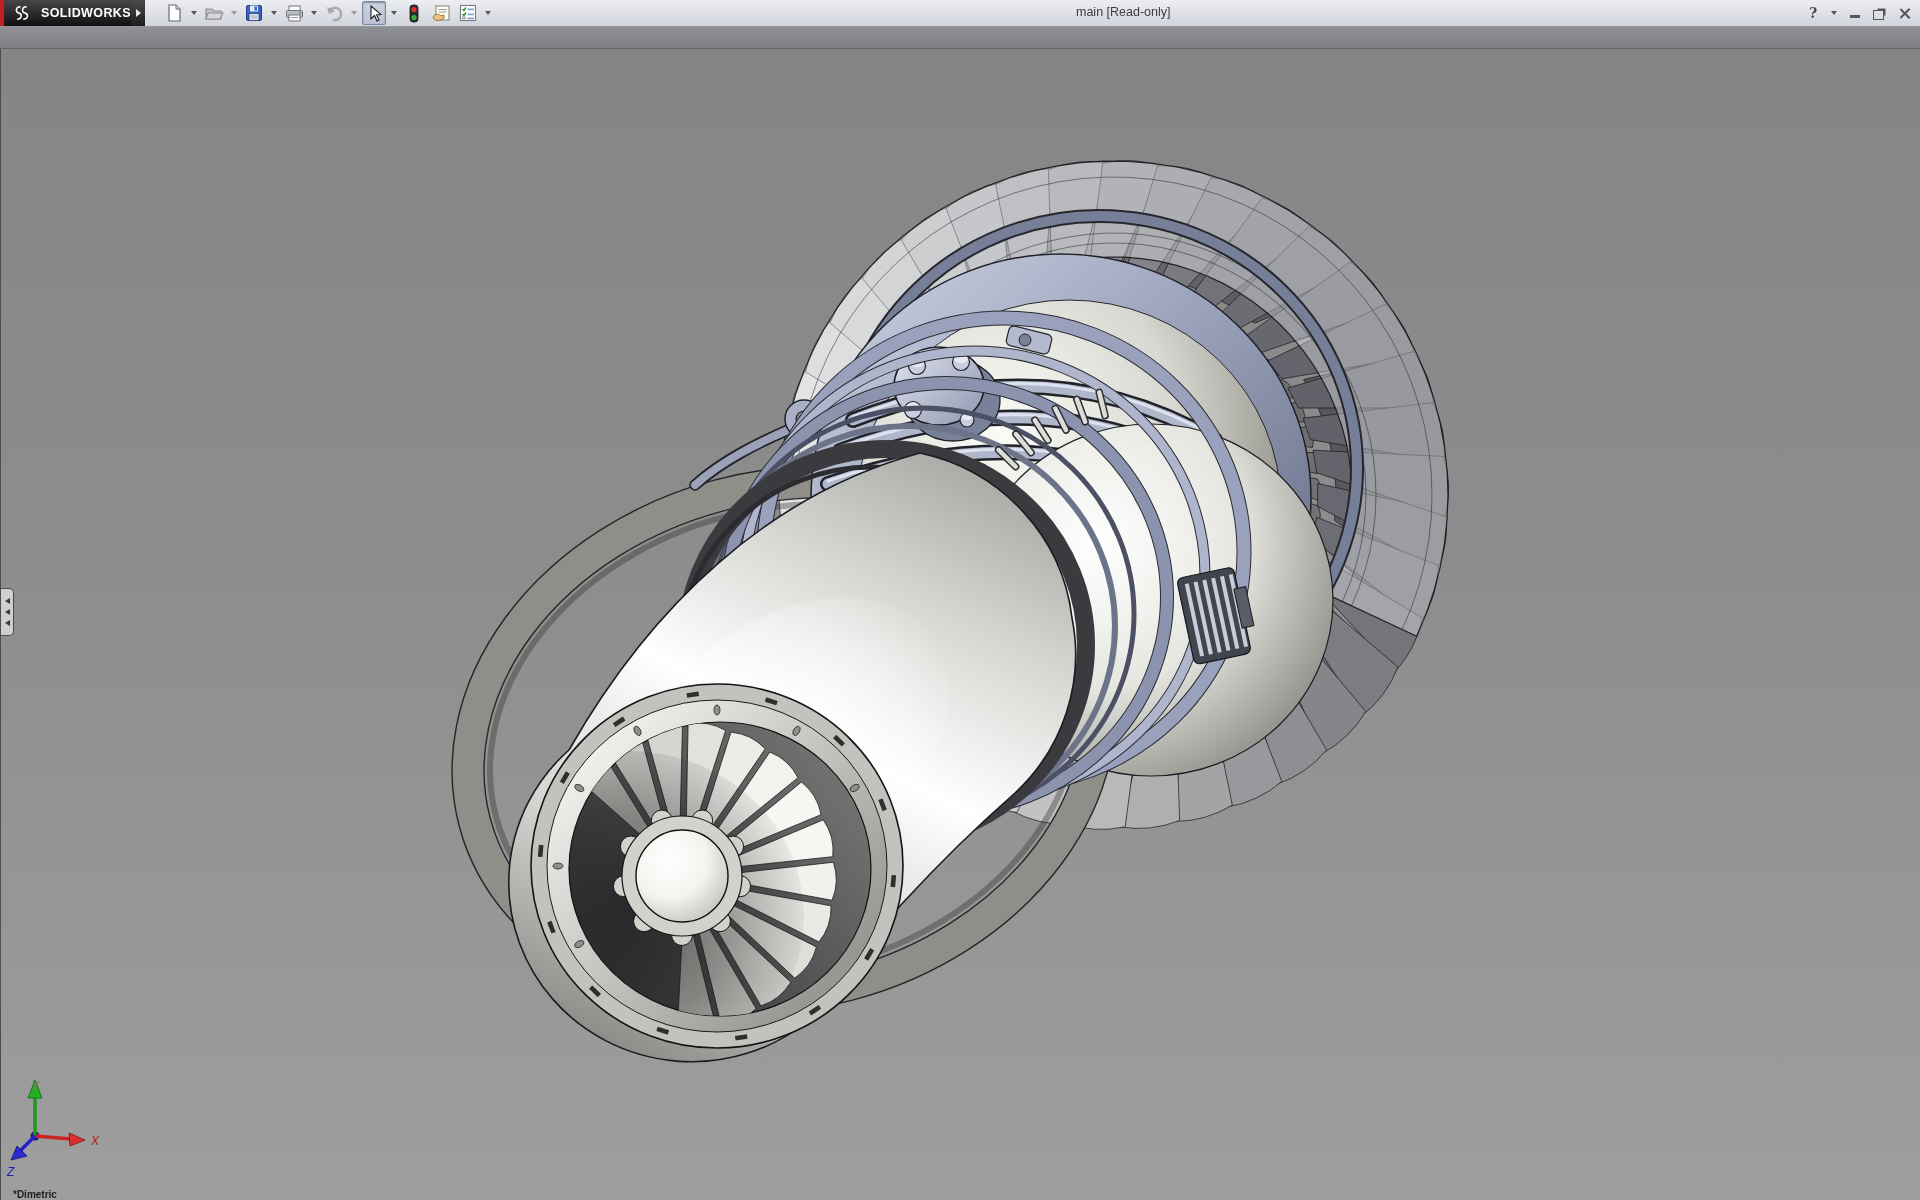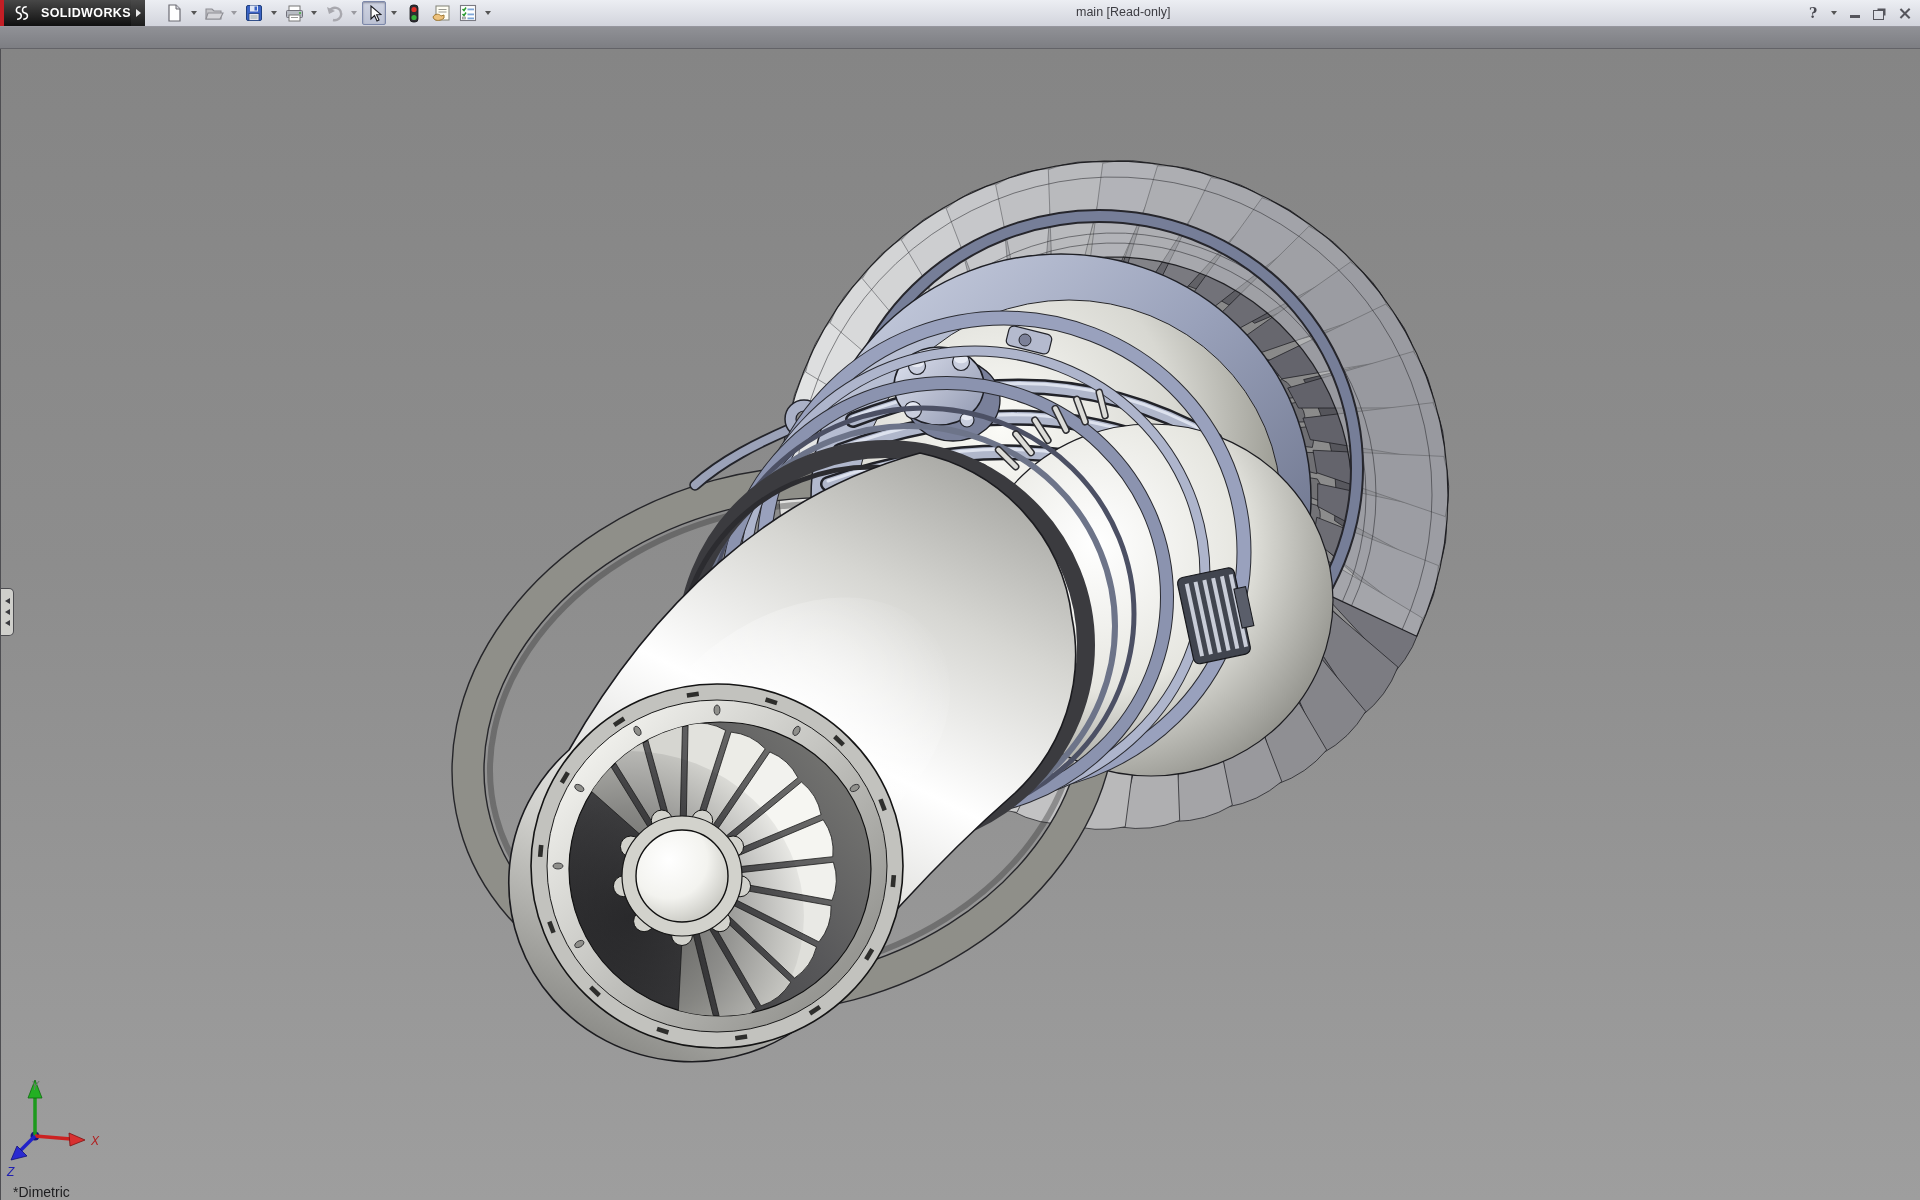--- a/index.html
+++ b/index.html
@@ -47,21 +47,21 @@
   
   .viewport{position:absolute;left:0;top:48px;width:1920px;height:1152px;overflow:hidden;
     background:linear-gradient(180deg,#858585 0%,#8d8d8d 45%,#9e9e9e 100%);
     border-left:1px solid #4e4e52;}
   #engine-svg{position:absolute;left:0;top:0;width:1920px;height:1152px;}
   .side-tab{position:absolute;left:0;top:540px;width:12px;height:46px;background:#cfcfcb;
     border:1px solid #4c4c50;border-left:none;border-radius:0 5px 5px 0;
     display:flex;flex-direction:column;align-items:center;justify-content:center;gap:5px;cursor:pointer;}
   .tab-arrow{width:0;height:0;border-right:5px solid #3a3a3e;border-top:3.5px solid transparent;border-bottom:3.5px solid transparent;}
   .triad{position:absolute;left:4px;bottom:14px;width:110px;height:110px;}
-  .orientation-label{position:absolute;left:12px;bottom:0px;font-size:14px;font-weight:normal;color:#1d1d1f;}
+  .orientation-label{position:absolute;left:12px;bottom:0px;font-size:10px;font-weight:bold;color:#1d1d1f;}
 </style>
 </head>
 <body>
 
 <div class="titlebar">
   <div class="logo">
     <div class="redstrip"></div>
     <svg class="logo-mark" width="22" height="18" viewBox="0 0 22 18">
       <path d="M12 2 C6 2 6 8 10 9 C14 10 14 16 8 16" fill="none" stroke="#fff" stroke-width="1.7"></path>
       <path d="M19 2 C13 2 13 8 17 9 C21 10 21 16 15 16" fill="none" stroke="#fff" stroke-width="1.7"></path>

